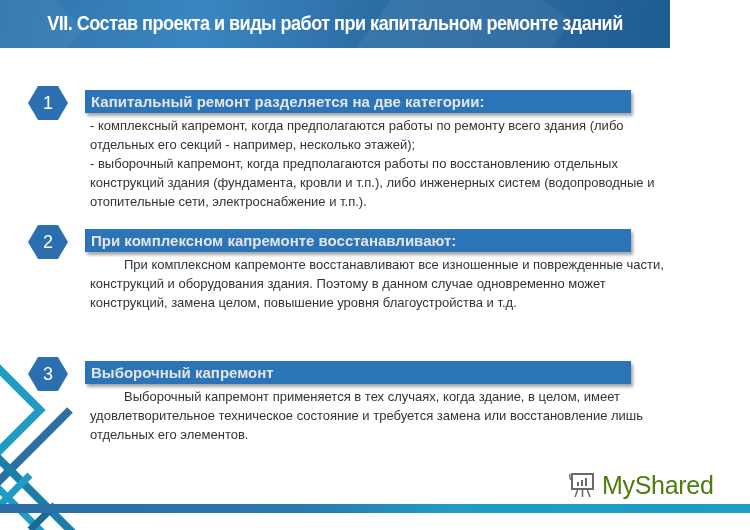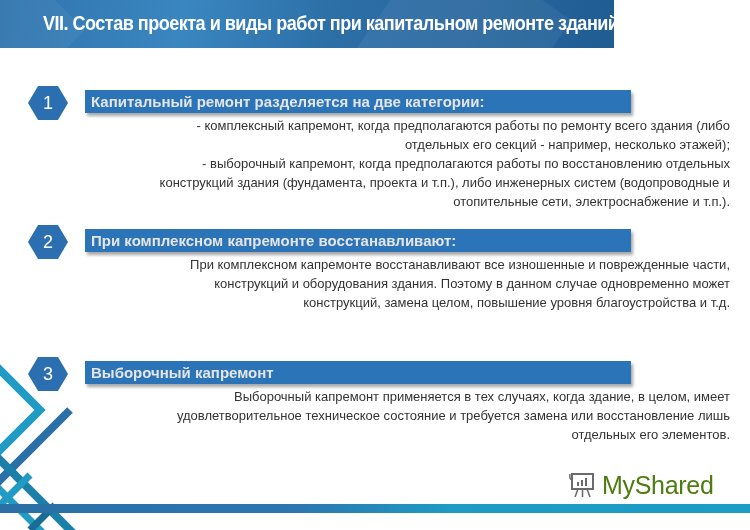--- a/index.html
+++ b/index.html
@@ -1,20 +1,20 @@
 <!DOCTYPE html>
 <html><head>
   <meta charset="utf-8">
   <style>
     * { margin: 0; padding: 0; box-sizing: border-box; }
     html, body { width: 750px; height: 530px; overflow: hidden; background: #ffffff; }
     body { position: relative; font-family: "Liberation Sans", sans-serif; color: #2b2b2b; }
 
     .title-bar {
-      position: absolute; left: 0; top: 0; width: 614px; height: 48px;
+      position: absolute; left: 0; top: 0; width: 670px; height: 48px;
       background: linear-gradient(100deg, #2f74ad 0%, #3a86c0 30%, #2c6ea6 55%, #2a68a0 75%, #1f5c92 100%);
       overflow: hidden;
     }
     .title-bar::before {
       content: ""; position: absolute; left: 380px; top: -40px; width: 160px; height: 160px;
       background: rgba(255,255,255,0.06); transform: rotate(35deg);
     }
     .title-bar::after {
       content: ""; position: absolute; left: -60px; top: -30px; width: 120px; height: 120px;
       background: rgba(255,255,255,0.05); transform: rotate(45deg);
@@ -37,21 +37,21 @@
       position: absolute; left: 85px; width: 546px; height: 23px;
       background: #2b74b8;
       box-shadow: 2px 3px 3px rgba(0,0,0,0.35);
       color: #e5e5e5; font-weight: bold; font-size: 15px; line-height: 23px;
       padding-left: 6px; white-space: nowrap;
     }
     .body-text {
       position: absolute; left: 90px; width: 640px;
       font-size: 13px; line-height: 19px; color: #333333;
     }
-    .body-text p { white-space: nowrap; text-align: right; }
+    .body-text p { white-space: nowrap; }
     .indent { padding-left: 34px; }
 
     .deco { position: absolute; left: 0; top: 330px; width: 170px; height: 200px; overflow: hidden; }
 
     .footer-line {
       position: absolute; left: 0; top: 504px; width: 750px; height: 9px;
       background: linear-gradient(90deg, #2a6fa6 0%, #2a78ae 40%, #1f9bc4 60%, #1b9dc5 100%);
     }
     .page-num {
       position: absolute; right: 28px; top: 482px; color: #ffffff; font-size: 14px; font-weight: bold;
@@ -67,21 +67,21 @@
   <div class="title-text">VII. Состав проекта и виды работ при капитальном ремонте зданий</div>
 </div>
 
 <div class="section" style="top:86px;">
   <div class="hex" style="top:0;">1</div>
   <div class="band" style="top:4px;">Капитальный ремонт разделяется на две категории:</div>
   <div class="body-text" style="top:30px;">
     <p>- комплексный капремонт, когда предполагаются работы  по ремонту  всего здания (либо</p>
     <p>отдельных его секций - например, несколько этажей);</p>
     <p>- выборочный капремонт, когда предполагаются работы  по восстановлению отдельных</p>
-    <p>конструкций здания (фундамента, проекта и т.п.), либо инженерных систем (водопроводные и</p>
+    <p>конструкций здания (фундамента, кровли и т.п.), либо инженерных систем (водопроводные и</p>
     <p>отопительные сети, электроснабжение и т.п.).</p>
   </div>
 </div>
 
 <div class="section" style="top:225px;">
   <div class="hex" style="top:0;">2</div>
   <div class="band" style="top:4px;">При комплексном капремонте восстанавливают:</div>
   <div class="body-text" style="top:30px;">
     <p class="indent">При комплексном  капремонте восстанавливают все изношенные и поврежденные части,</p>
     <p>конструкций и оборудования здания. Поэтому в данном случае одновременно может</p>

